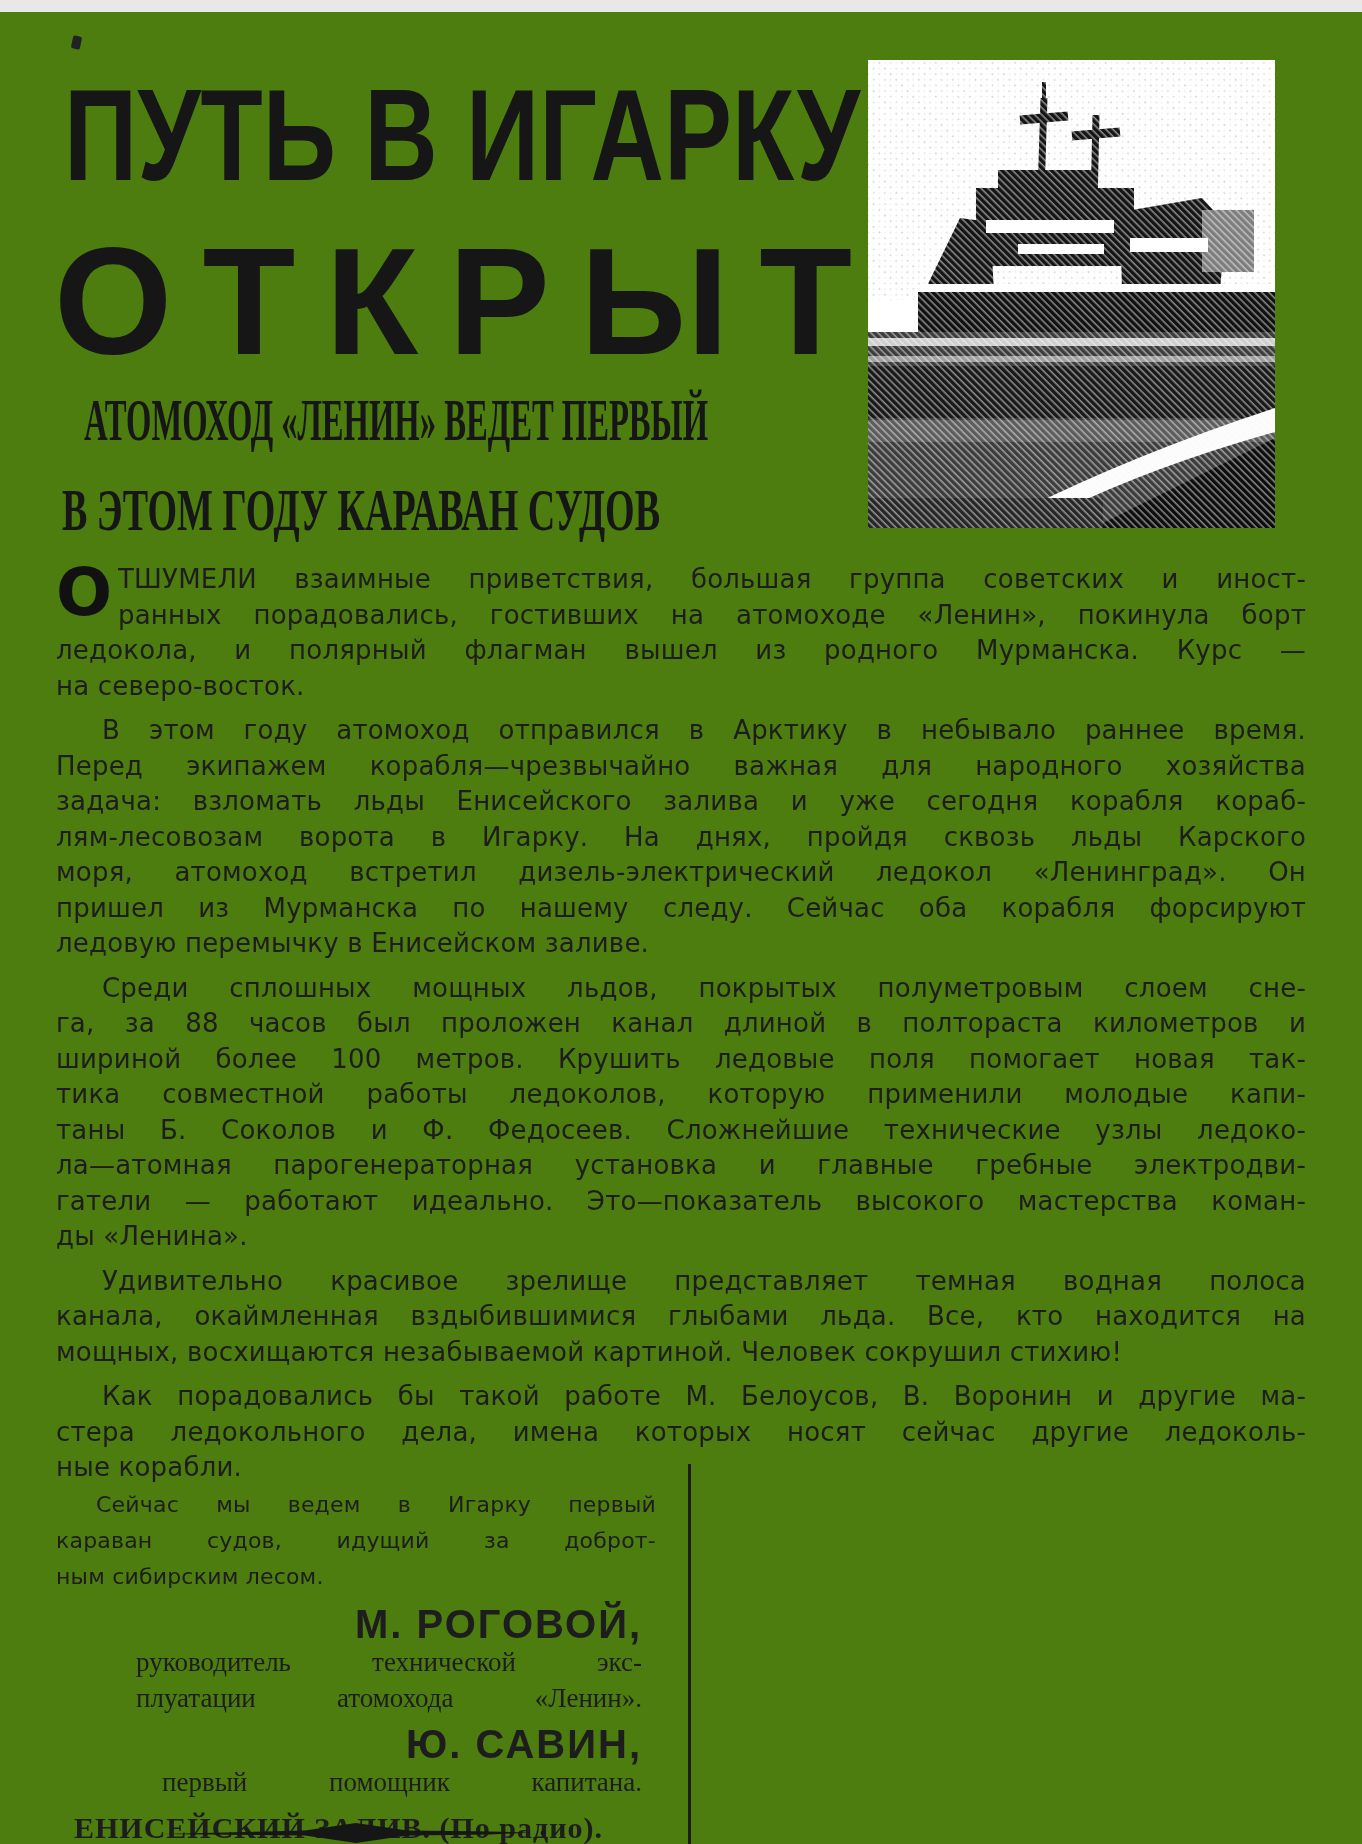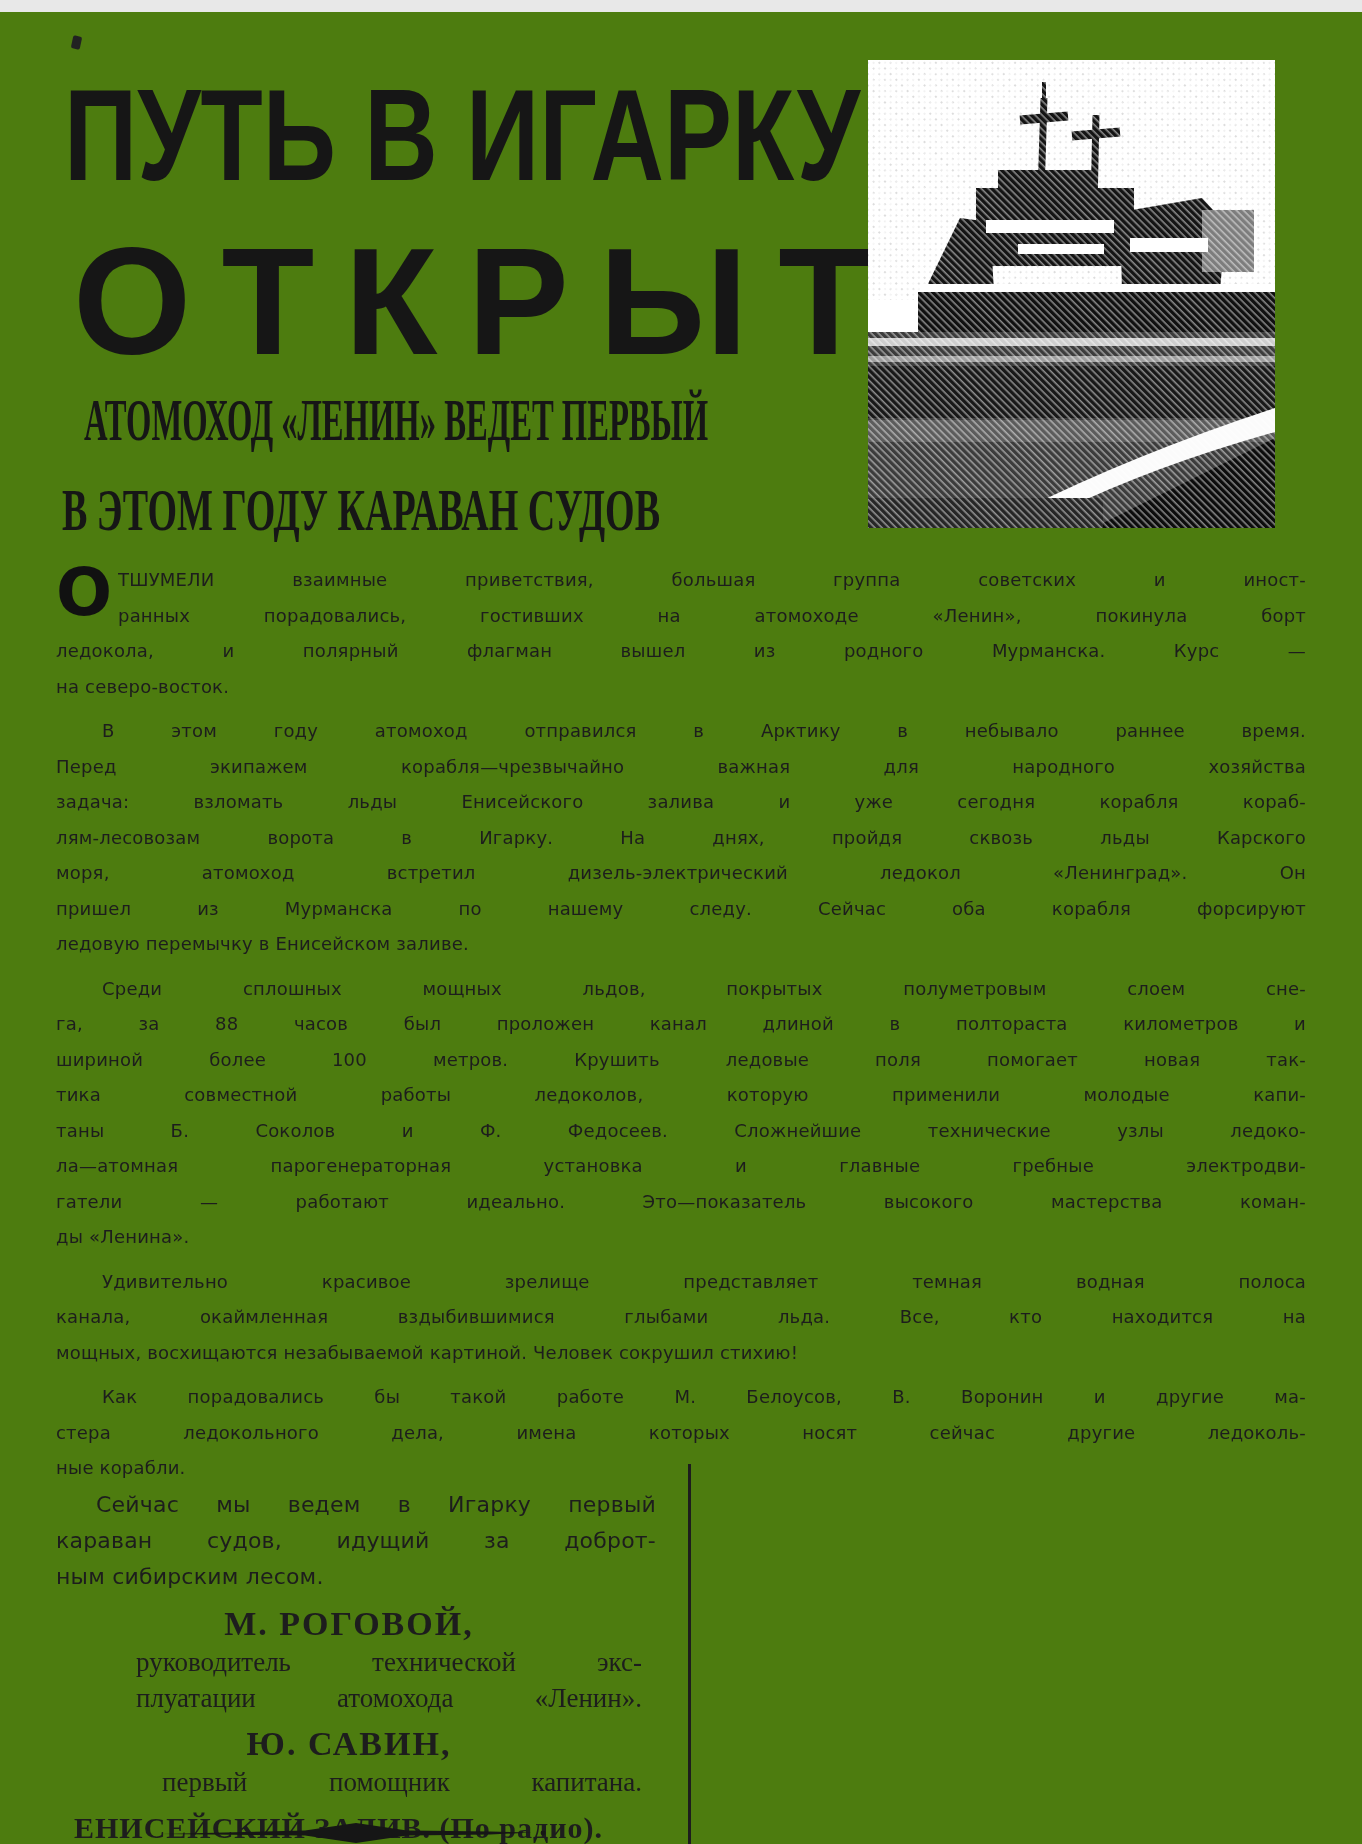--- a/index.html
+++ b/index.html
@@ -10,39 +10,39 @@
   }
   .abs { position:absolute; }
 
   
   svg text { fill:#161616; }
 
   
   #body-copy { position:absolute; left:56px; top:550px; width:1250px; }
   .para { margin:0 0 9px 0; }
   .tline {
-    font-size:18px; line-height:35.5px; letter-spacing:0.2px;
+    font-size:26px; line-height:35.5px; letter-spacing:0.2px;
     text-align:justify; text-align-last:justify;
     overflow:hidden; white-space:nowrap;
   }
   .tline.last { text-align-last:left; }
   .para.indent .tline.first { padding-left:46px; }
   .dropcap {
     float:left; width:52px; height:60px; margin:3px 10px 0 0;
     font-weight:bold; font-size:66px; line-height:56px; color:#111;
   }
 
   
   #column { position:absolute; left:56px; top:1475px; width:600px; }
   #column .tline { font-size:22px; line-height:36px; }
   #column .para.indent .tline.first { padding-left:40px; }
   .sig-name {
-    font-family:Liberation Serif, serif; font-weight:bold;
-    font-size:34px; line-height:40px; letter-spacing:2px;
-    text-align:center; padding-right:14px; margin-top:8px;
+    font-family:Liberation Sans, sans-serif; font-weight:bold;
+    font-size:40px; line-height:40px; letter-spacing:2px;
+    text-align:right; padding-right:14px; margin-top:8px;
   }
   .sig-role {
     font-family:"Liberation Serif", serif; font-size:27px; line-height:36px;
     margin-left:80px; margin-right:14px;
     text-align:justify; text-align-last:justify; overflow:hidden; white-space:nowrap;
   }
   .sig-role.narrow { margin-left:106px; }
   .dateline {
     font-family:"Liberation Serif", serif; font-weight:bold;
     font-size:30px; line-height:40px; letter-spacing:1px;
@@ -59,21 +59,21 @@
 
 <div class="page">
 
   <div class="speck"></div>
 
   <div class="abs" style="left:62px; top:64px;">
     <svg width="806" height="116" viewBox="0 0 806 116">
       <text x="2" y="104" textLength="796" lengthAdjust="spacingAndGlyphs" font-family="Liberation Sans, sans-serif" font-weight="bold" font-size="130">ПУТЬ В ИГАРКУ</text>
     </svg>
   </div>
-  <div class="abs" style="left:71px; top:220px;">
+  <div class="abs" style="left:52px; top:220px;">
     <svg width="810" height="132" viewBox="0 0 810 132">
       <text x="2" y="122" textLength="798" lengthAdjust="spacing" font-family="Liberation Sans, sans-serif" font-weight="bold" font-size="152">ОТКРЫТ</text>
     </svg>
   </div>
 
   <div class="abs" style="left:84px; top:374px;">
     <svg width="630" height="66" viewBox="0 0 630 66">
       <text x="0" y="54" textLength="624" lengthAdjust="spacingAndGlyphs" font-family="Liberation Serif, serif" font-weight="bold" font-size="60">АТОМОХОД  «ЛЕНИН»  ВЕДЕТ  ПЕРВЫЙ</text>
     </svg>
   </div>

